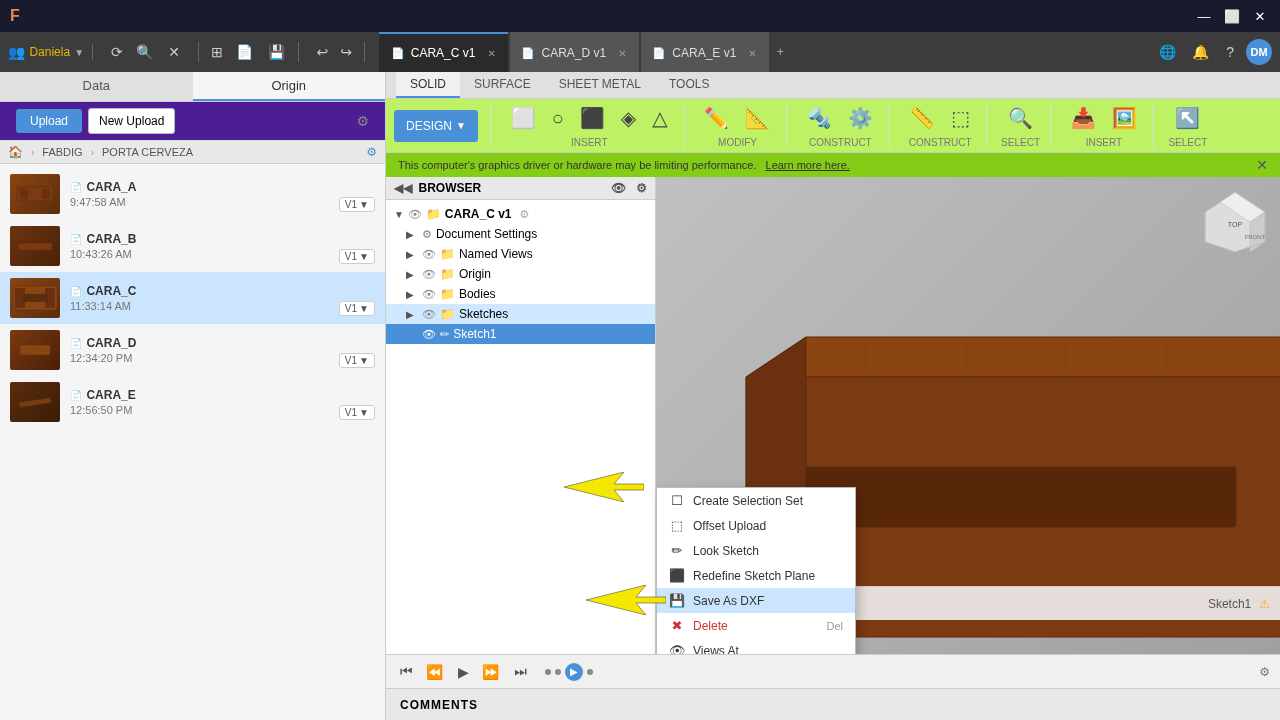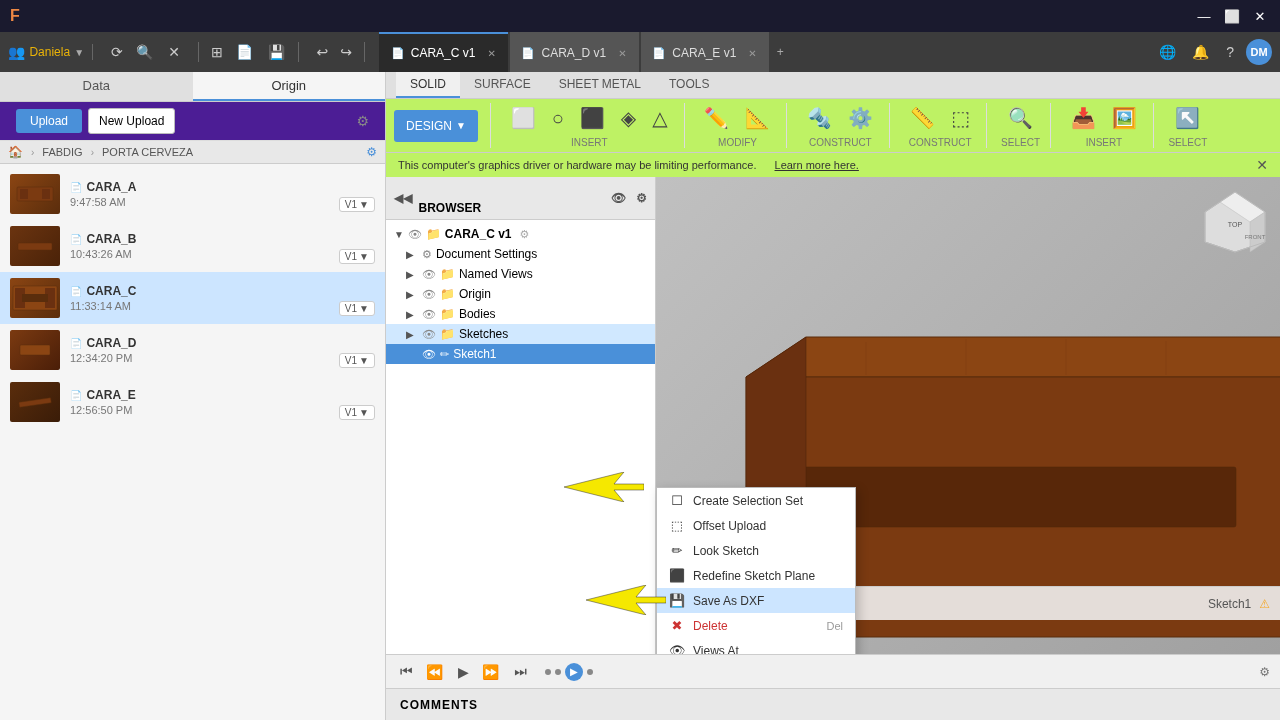--- a/index.html
+++ b/index.html
@@ -73,21 +73,21 @@
     #ribbon-content { display: flex; align-items: stretch; padding: 4px 8px; gap: 4px; background: #bef264; }
     .ribbon-group { display: flex; flex-direction: column; align-items: center; border-right: 1px solid #ddd; padding: 0 10px; min-width: 60px; }
     .ribbon-group:last-child { border-right: none; }
     .ribbon-group-icons { display: flex; gap: 4px; align-items: center; }
     .ribbon-group-label { font-size: 10px; color: #777; margin-top: 4px; }
     .ribbon-btn { display: flex; flex-direction: column; align-items: center; padding: 3px 6px; cursor: pointer; border-radius: 3px; gap: 2px; }
     .ribbon-btn .btn-icon { font-size: 20px; color: #444; }
     .design-btn { background: #4a90d9; color: white; padding: 4px 12px; border-radius: 3px; font-size: 12px; cursor: pointer; display: flex; align-items: center; gap: 4px; height: 32px; }
 
     
-    #perf-warning { background: #bef264; color: #333; padding: 4px 12px; font-size: 11px; display: flex; align-items: center; justify-content: center; gap: 18px; text-align: center; }
+    #perf-warning { background: #84cc16; color: #333; padding: 4px 12px; font-size: 11px; display: flex; align-items: center; justify-content: center; gap: 9px; text-align: center; }
     .dismiss-x { margin-left: auto; cursor: pointer; font-size: 14px; color: #555; }
 
     
     #viewport { flex: 1; background: linear-gradient(135deg, #c8c8c8 0%, #a0a0a0 100%); position: relative; overflow: hidden; }
 
     
     #browser-panel { position: absolute; top: 0; left: 0; width: 270px; background: white; border-right: 1px solid #ccc; height: 100%; display: flex; flex-direction: column; }
     #browser-header { display: flex; align-items: center; padding: 4px 8px; background: #e8e8e8; border-bottom: 1px solid #ccc; font-size: 12px; font-weight: 600; gap: 6px; }
     .browser-collapse { color: #555; cursor: pointer; }
     .browser-tree { padding: 4px 0; flex: 1; overflow-y: auto; font-size: 12px; }
@@ -418,21 +418,21 @@
       <span>This computer's graphics driver or hardware may be limiting performance.</span>
       <span style="text-decoration:underline;cursor:pointer;">Learn more here.</span>
       <span class="dismiss-x">✕</span>
     </div>
 
     <div id="viewport">
 
       <div id="browser-panel">
         <div id="browser-header">
           <span class="browser-collapse">◀◀</span>
-          <span style="flex:1;margin-top:20px;">BROWSER</span>
+          <span style="flex:1;">BROWSER</span>
           <span style="font-size:12px;color:#555;">👁</span>
           <span style="font-size:12px;color:#555;margin-left:4px;">⚙</span>
         </div>
         <div class="browser-tree">
 
           <div class="tree-item" style="padding-left:8px;">
             <span style="color:#555;font-size:10px;">▼</span>
             <span style="font-size:11px;color:#888;">👁</span>
             <span style="font-size:12px;color:#aaa;">📁</span>
             <span style="font-weight:600;">CARA_C v1</span>

